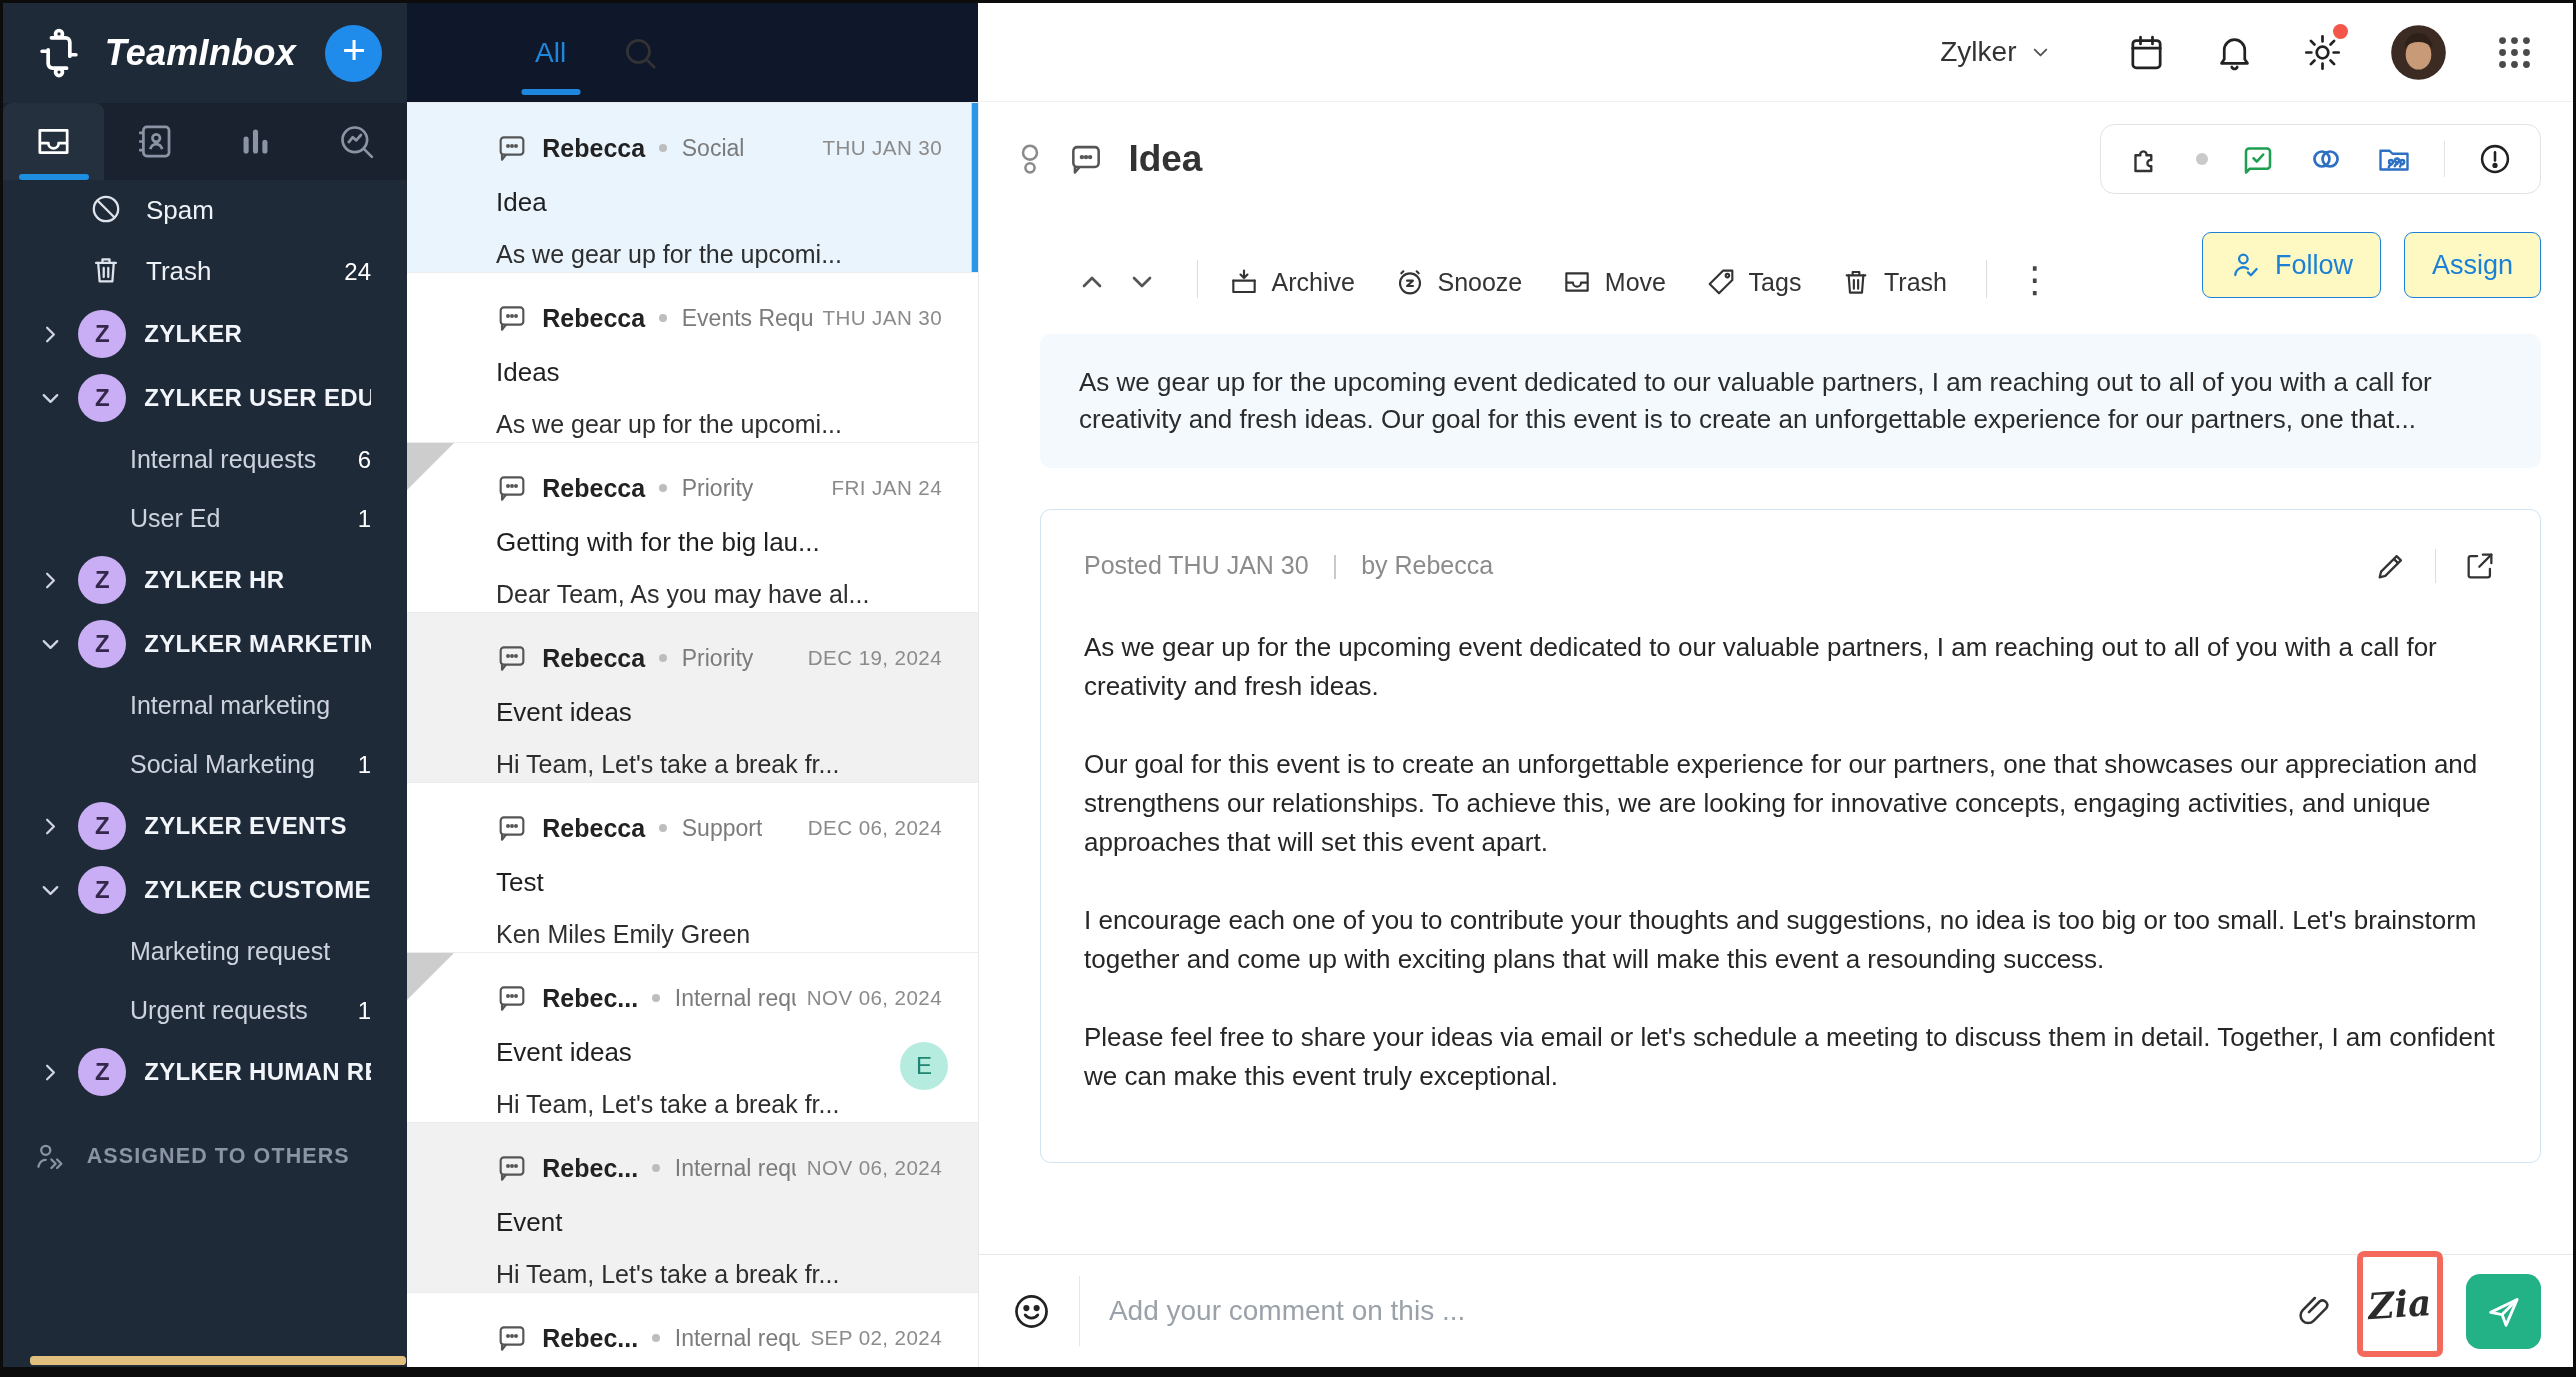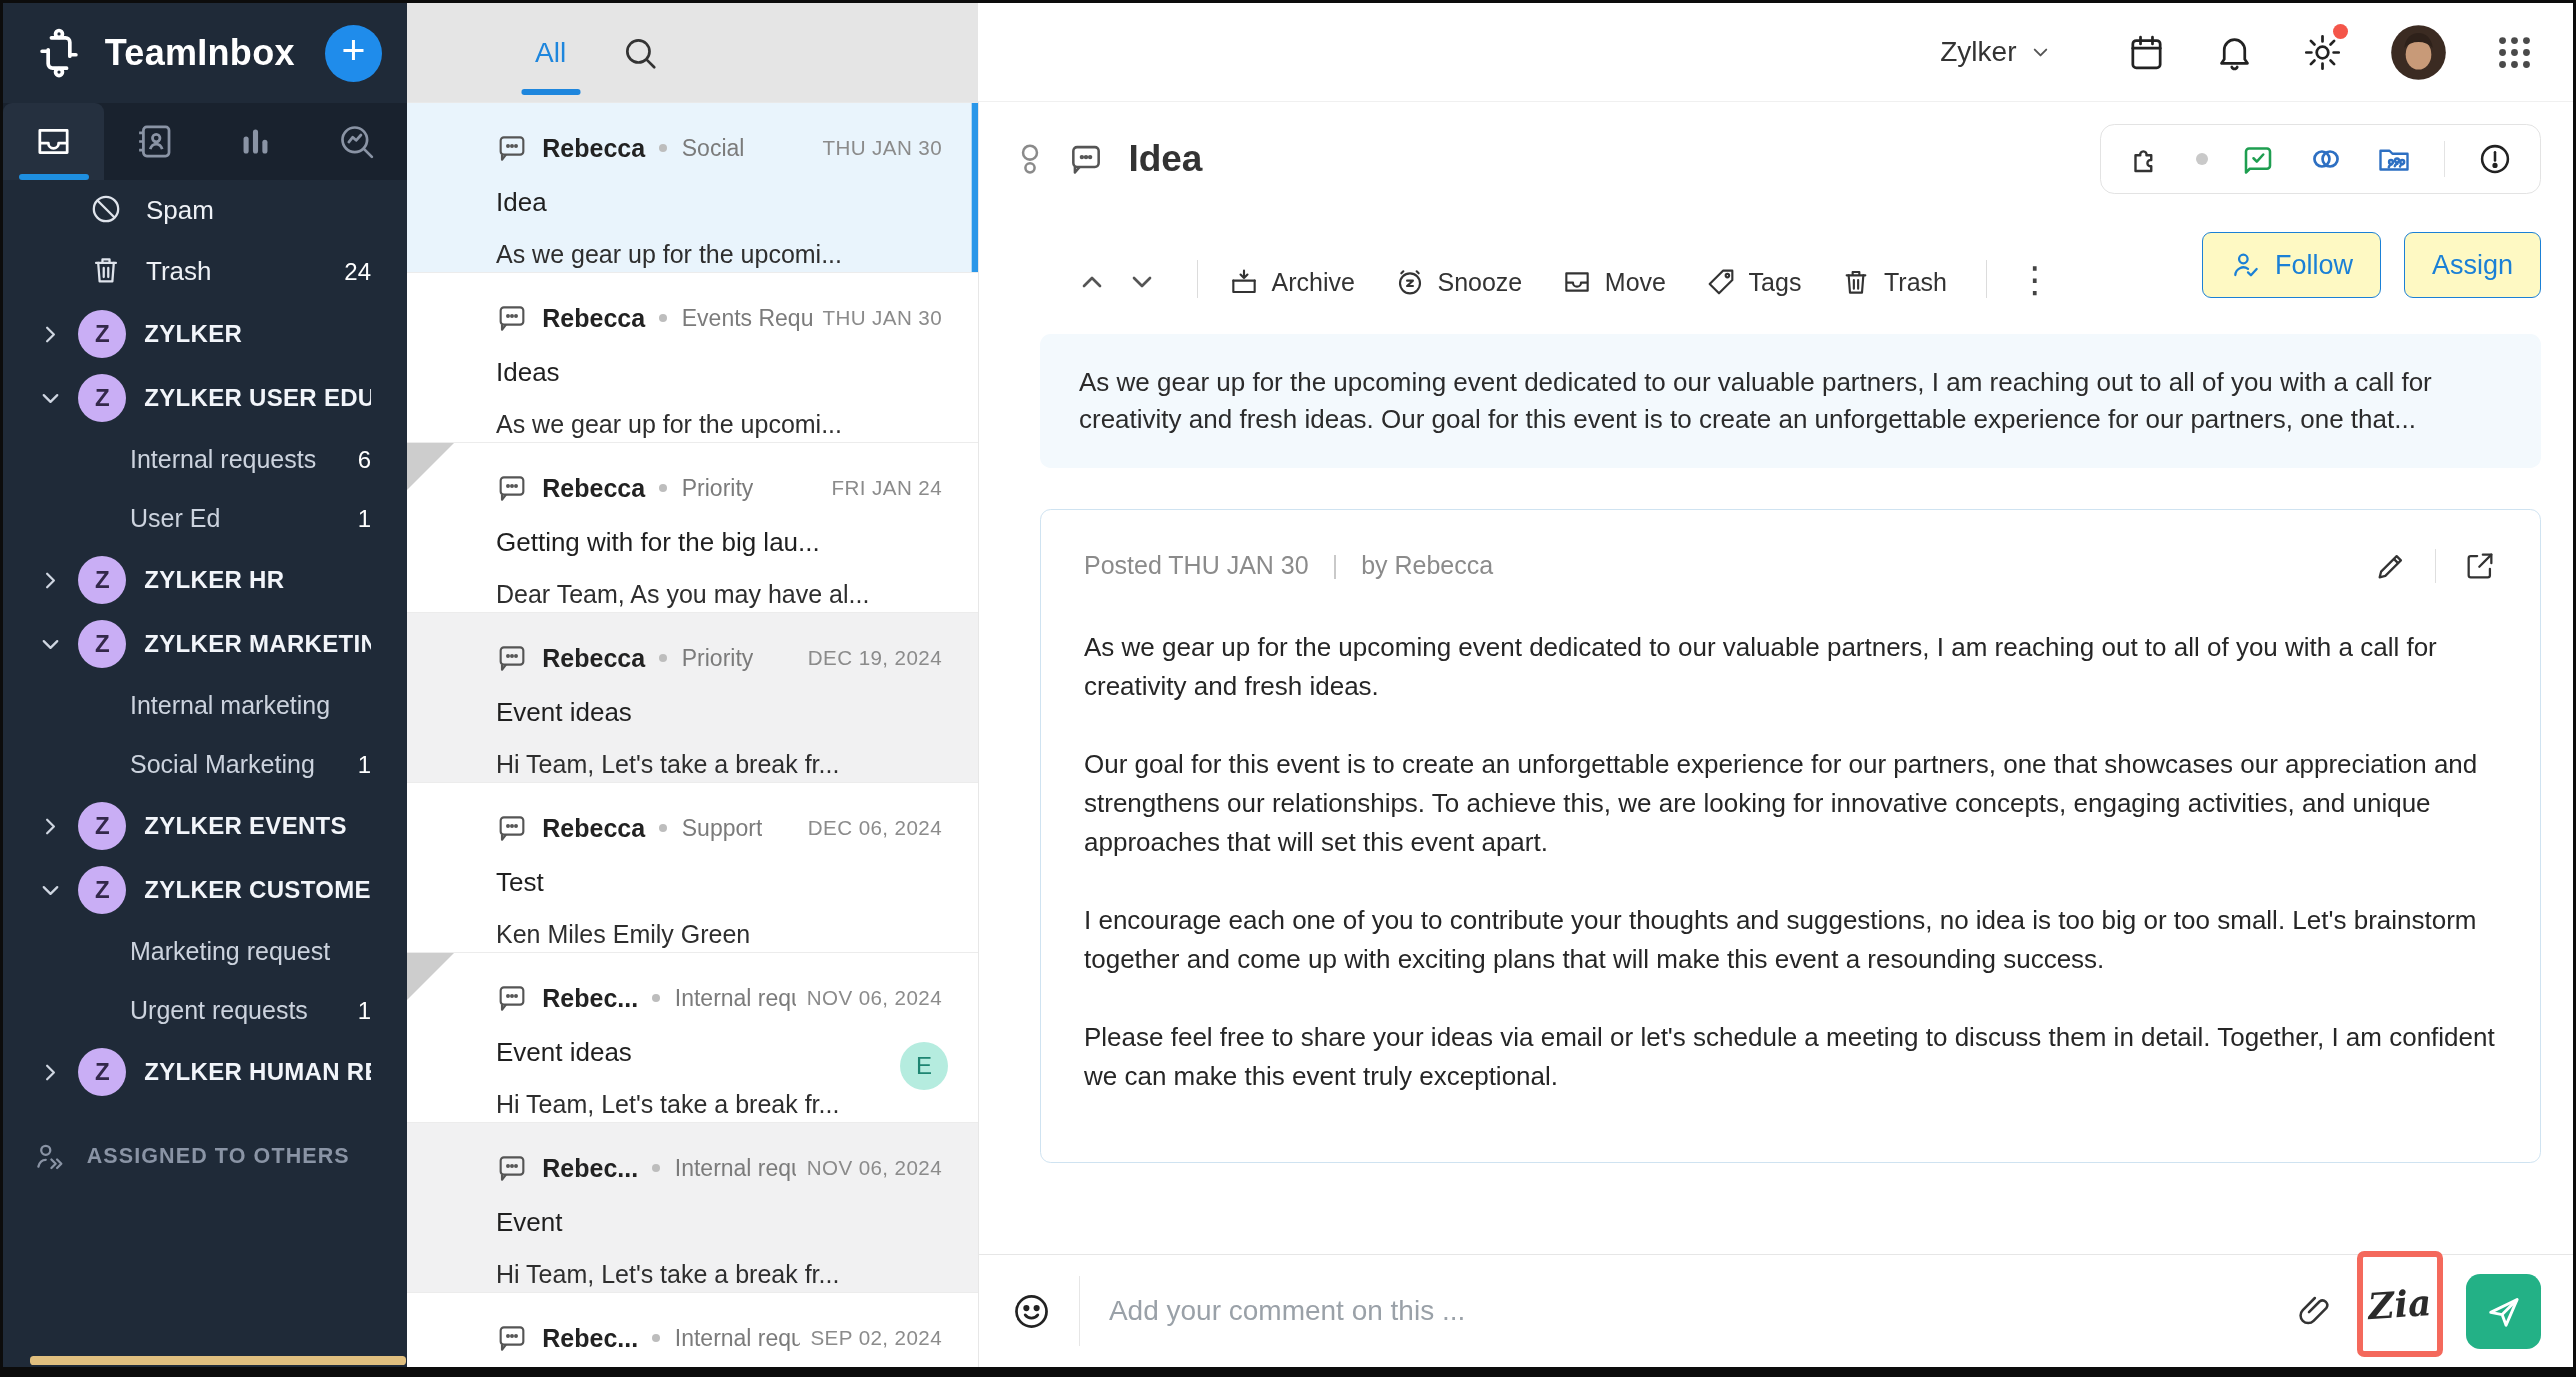--- a/index.html
+++ b/index.html
@@ -1,20 +1,20 @@
 <!DOCTYPE html>
 <html style="font-size:14.3px"><head>
 <meta charset="utf-8">
 <style>
   html,body{margin:0;padding:0;background:#fff;font-family:"Liberation Sans",sans-serif;}
   #app{position:relative;width:2576px;height:1377px;box-sizing:border-box;border:3.6px solid #0c0c0c;border-bottom-width:10.7px;overflow:hidden;background:#fff;}
 
   
   .sidebar{position:absolute;left:0;top:0;width:404px;height:100%;background:#1f2a38;color:#e8ecf2;overflow:hidden;}
-  .logo-row{display:flex;align-items:center;height:100px;padding:0 25px 0 30px;}
+  .logo-row{display:flex;align-items:center;height:100px;padding:0 25px 0 30px;font-style:italic;}
   .logo-mark{width:52px;height:52px;margin-right:19.7px;flex:none;}
   .app-title{font-size:36px;font-weight:700;color:#fff;letter-spacing:0.3px;flex:1;}
   .plus-btn{width:57px;height:57px;border-radius:50%;background:#1f8ceb;color:#fff;font-size:41px;font-weight:400;display:flex;align-items:center;justify-content:center;flex:none;cursor:pointer;line-height:0;padding-bottom:5.4px;box-sizing:border-box;}
   .nav-row{display:flex;background:#19222e;height:77px;}
   .nav-cell{flex:1;display:flex;align-items:center;justify-content:center;position:relative;}
   .nav-cell svg{width:41px;height:41px;}
   .nav-cell.active{background:#25303f;border-radius:9px 9px 0 0;}
   .nav-cell.active::after{content:"";position:absolute;left:16px;bottom:0;width:70px;height:6.3px;background:#1e8fe0;border-radius:3.6px;}
   .folder-row{display:flex;align-items:center;height:61px;padding:0 36px 0 86px;cursor:pointer;}
   .folder-row svg{width:34px;height:34px;margin-right:23px;flex:none;}
@@ -26,21 +26,21 @@
   .team-chevron{width:27px;height:27px;margin-right:14.3px;flex:none;}
   .z-avatar{width:48px;height:48px;border-radius:50%;background:#c9aef5;color:#33284a;font-weight:700;font-size:24px;display:flex;align-items:center;justify-content:center;margin-right:18px;flex:none;}
   .team-label{font-size:24px;font-weight:700;color:#f2f5fa;letter-spacing:0.3px;white-space:nowrap;overflow:hidden;}
   .channel-row{display:flex;align-items:center;height:59px;padding:0 36px 0 127px;cursor:pointer;}
   .channel-label{font-size:25px;color:#ccd3de;white-space:nowrap;}
   .assigned-row{display:flex;align-items:center;margin-top:25px;height:54px;padding:0 30px;color:#8a94a5;font-size:21.5px;font-weight:700;letter-spacing:1.1px;}
   .assigned-row svg{width:34px;height:34px;margin-right:19.7px;}
   .tan-bar{position:absolute;left:27px;bottom:1.8px;width:376px;height:9px;background:#e0bf7f;border-radius:3.6px;}
 
   
-  .listcol{position:absolute;left:404px;top:0;width:571px;height:100%;background:#e5e5e5;}
+  .listcol{position:absolute;left:404px;top:0;width:571px;height:100%;background:#0f172a;}
   .list-head{display:flex;align-items:center;height:99px;border-bottom:0.9px solid #e9e9e9;padding-left:128px;}
   .tab-all{position:relative;font-size:28px;color:#1e86dd;height:100%;display:flex;align-items:center;margin-right:55px;cursor:pointer;}
   .tab-all::after{content:"";position:absolute;left:50%;transform:translateX(-50%);bottom:7.2px;width:59px;height:5.4px;border-radius:2.7px;background:#1e86dd;}
   .search-btn svg{width:38px;height:38px;display:block;}
   .threads{position:absolute;top:100px;left:0;right:0;bottom:0;overflow:hidden;}
   .thread{position:relative;height:170px;box-sizing:border-box;padding:29px 36px 0 89px;border-bottom:0.9px solid #ececec;background:#fff;cursor:pointer;}
   .thread.selected{background:#e9f4fc;box-shadow:inset -6.3px 0 0 #2a97e9;}
   .thread.read{background:#f1f1f2;}
   .thread.fold::before{content:"";position:absolute;left:0;top:0;width:0;height:0;border-top:47px solid #cdcdcd;border-right:47px solid transparent;}
   .t-row1{display:flex;align-items:center;}

